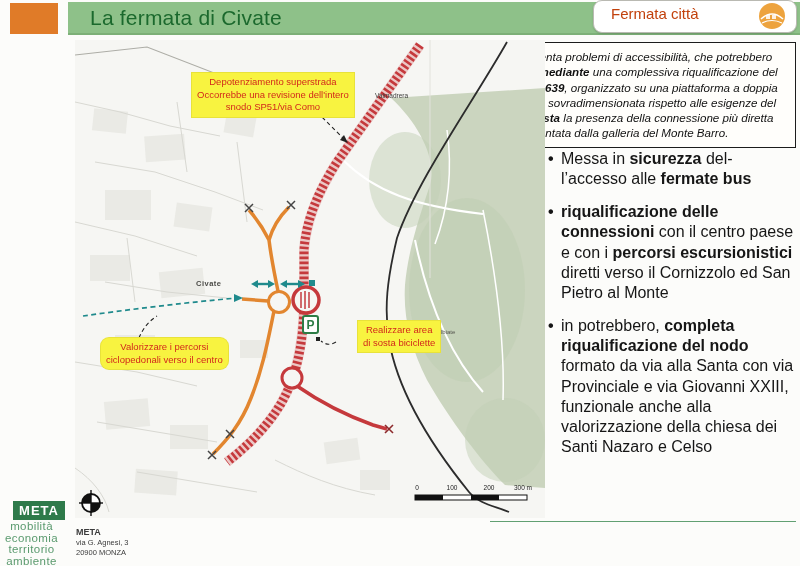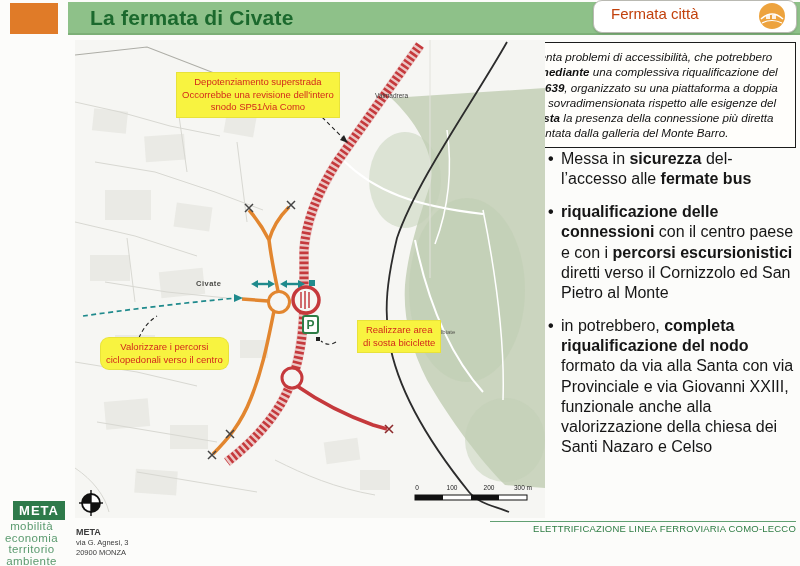--- a/index.html
+++ b/index.html
@@ -3,42 +3,42 @@
 <meta charset="utf-8">
 <style>
   html,body{margin:0;padding:0;}
   body{width:800px;height:566px;position:relative;overflow:hidden;
        background:#fcfcfa;font-family:"Liberation Sans",sans-serif;}
   .abs{position:absolute;}
 
   
   .logo-square{left:10px;top:3px;width:48px;height:31px;background:#e07b28;}
   .banner{left:68px;top:2px;width:732px;height:33px;background:#8ec189;box-shadow:inset 0 -2px 0 #7db078;}
-  .title{left:90px;top:6px;font-size:21px;font-weight:bold;color:#1b692d;letter-spacing:.2px;}
+  .title{left:90px;top:6px;font-size:21px;font-weight:normal;color:#1b692d;letter-spacing:.2px;}
   .badge{left:593px;top:0;width:202px;height:31px;background:#fff;border:1px solid #b9b9b2;
          border-radius:9px;box-shadow:0 1px 2px rgba(0,0,0,.15);}
   .badge-label{left:611px;top:5px;font-size:15px;color:#c2410c;}
   .badge-logo{left:758px;top:2px;}
 
   
   .quote{left:432px;top:42px;width:364px;box-sizing:border-box;border:1.5px solid #1c1c1c;
          background:#fffefb;padding:6px 9px;font-style:italic;font-size:11.6px;line-height:1.32;
          text-align:center;color:#111;}
   .quote b{font-weight:bold;}
 
   
   .bullets{left:548px;top:149px;width:247px;font-size:16px;line-height:1.26;color:#161616;}
   .bullet{display:flex;margin-bottom:13px;}
   .bullet .dot{width:13px;flex:0 0 13px;font-weight:bold;}
   .bullet b{font-weight:bold;}
 
   
   .note{background:#f8f340;color:#d2291b;font-size:9.5px;line-height:1.32;text-align:center;
         padding:3px 5px;width:max-content;box-shadow:0 0 0 1px #e8e23a;}
-  .note1{left:177px;top:73px;}
+  .note1{left:192px;top:73px;}
   .note2{left:101px;top:338px;border-radius:8px;}
   .note3{left:336px;top:321px;margin-left:22px;}
 
   
   .footer-rule{left:490px;top:521px;width:306px;height:1px;background:#61a072;}
   .footer-text{left:420px;top:523px;width:376px;text-align:right;color:#2e7c44;}
   .footer-l1{font-size:9.5px;letter-spacing:.2px;}
   .footer-l2{font-size:13.5px;font-weight:bold;margin-top:1px;letter-spacing:.2px;}
 
   .meta-logo{left:13px;top:501px;width:52px;height:19px;background:#2e7a4a;color:#fff;
@@ -228,14 +228,13 @@
 <div class="abs meta-logo">META</div>
 <div class="abs meta-tagline">mobilità<br>economia<br>territorio<br>ambiente</div>
 <div class="abs meta-address">
   <div class="nm">META</div>
   <div>via G. Agnesi, 3</div>
   <div>20900 MONZA</div>
 </div>
 
 <div class="abs footer-rule"></div>
 <div class="abs footer-text">
-  <div class="footer-l1">ELETTRIFICAZIONE LINEA FERROVIARIA COMO-LECCO</div>
 </div>
 
 </body></html>

